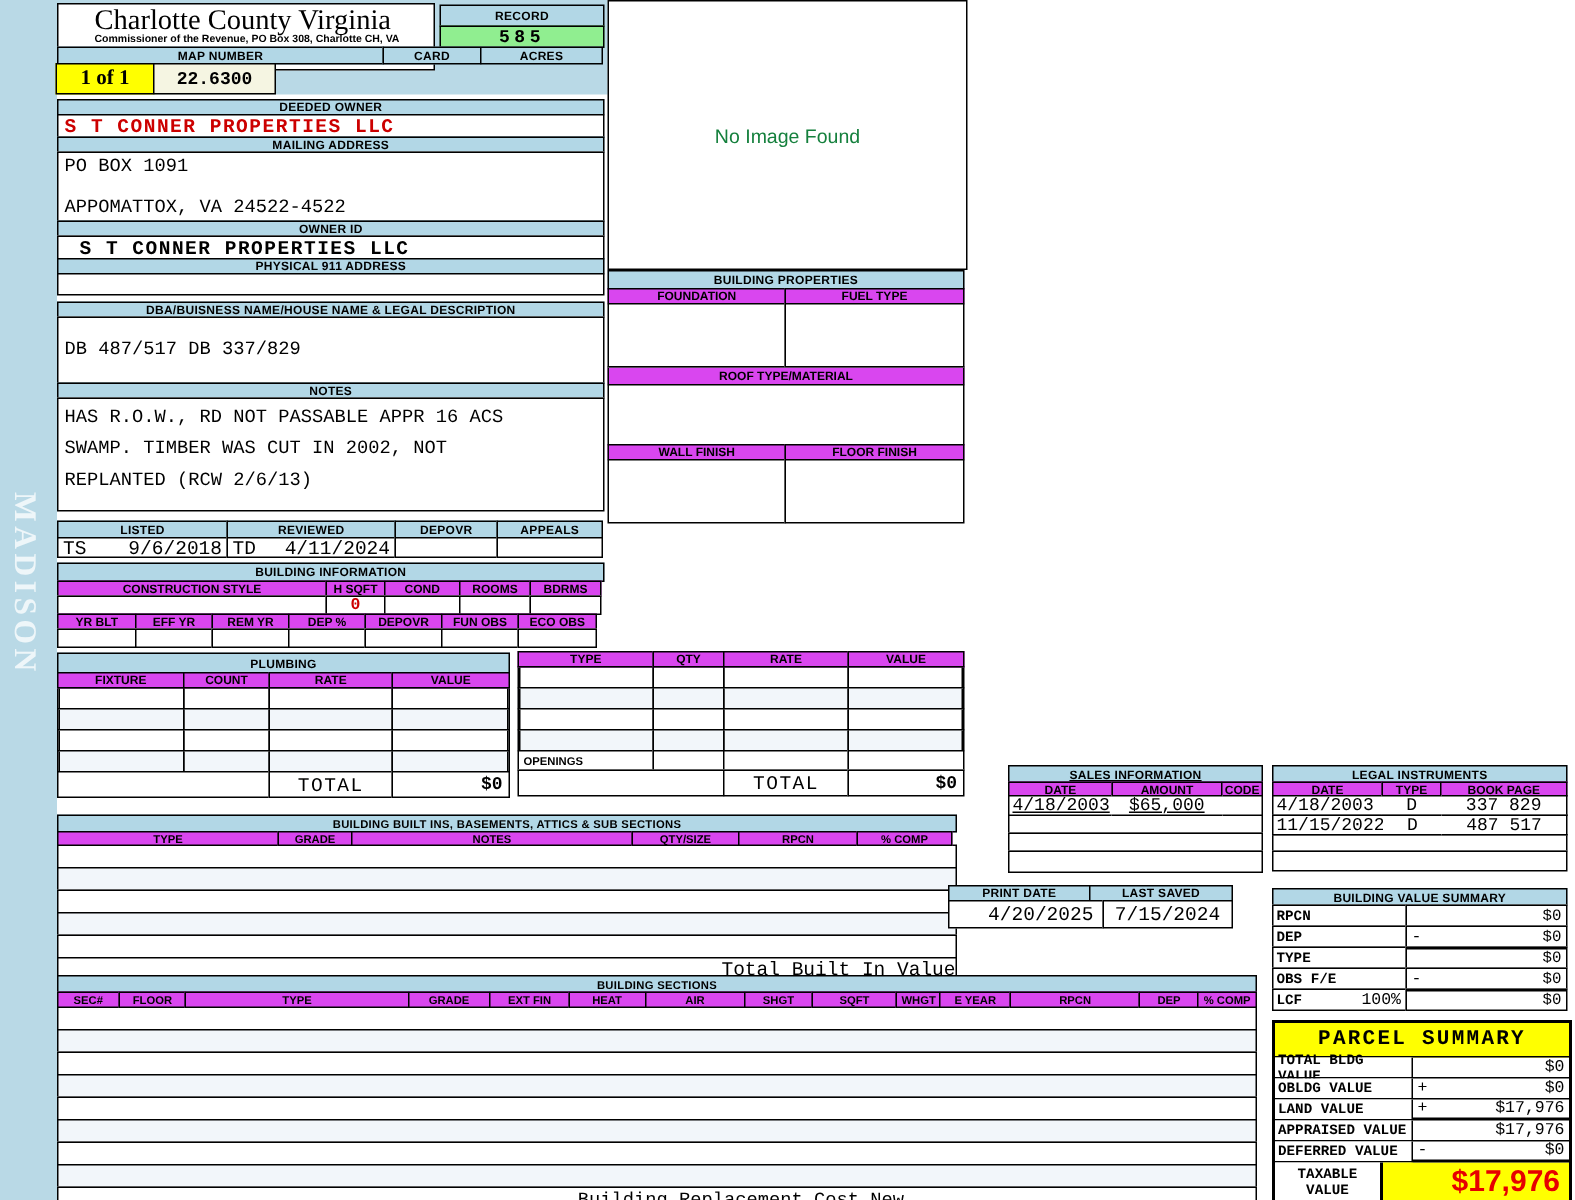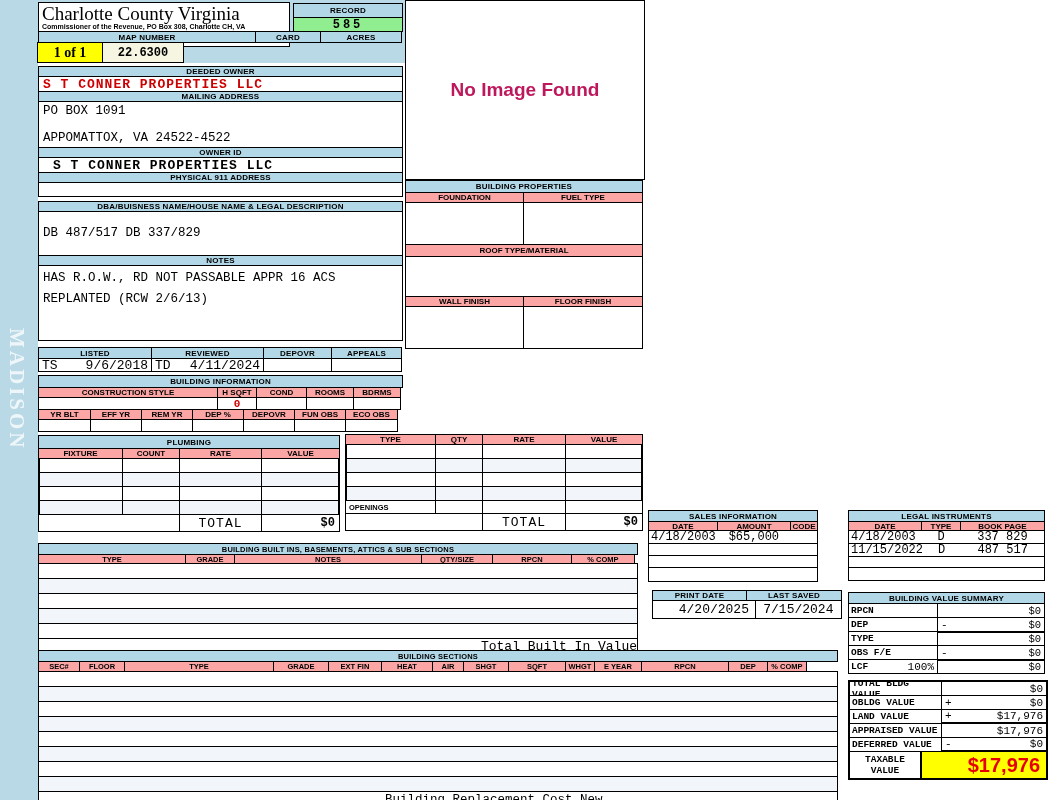--- a/index.html
+++ b/index.html
@@ -1,40 +1,40 @@
 <!DOCTYPE html>
 <html><head>
 <meta charset="utf-8">
 <style>
   html,body{margin:0;padding:0;}
   body{width:1050px;height:800px;position:relative;background:#ffffff;font-family:"Liberation Sans",sans-serif;overflow:hidden;}
   .abs{position:absolute;box-sizing:border-box;}
   .bar{background:#b2d7e6;border:1px solid #000;font:bold 8px "Liberation Sans",sans-serif;display:flex;align-items:center;justify-content:center;letter-spacing:.2px;color:#000;}
-  .ch{background:#fca5a5;border:1px solid #000;font:bold 8px "Liberation Sans",sans-serif;display:flex;align-items:center;justify-content:center;color:#000;}
+  .ch{background:#d946ef;border:1px solid #000;font:bold 8px "Liberation Sans",sans-serif;display:flex;align-items:center;justify-content:center;color:#000;}
   .cell{background:#fff;border:1px solid #000;box-sizing:border-box;}
   .row{display:flex;}
   .row>*{box-sizing:border-box;}
   .mono{font-family:"Liberation Mono","DejaVu Sans Mono",monospace;}
   .pre{white-space:pre;}
   .stripe>.er:nth-child(even){background:#f2f6fa;}
   .er{border:1px solid #000;background:#fff;}
   .vtxt{font-family:"Liberation Serif","DejaVu Serif",serif;font-weight:bold;font-size:21px;letter-spacing:3px;color:#eef6f9;}
   .opv{position:relative;display:flex;align-items:center;justify-content:flex-end;}
   .opv .op{position:absolute;left:3px;font:11px "Liberation Mono",monospace;}
   .lblc{display:flex;align-items:center;font:bold 9.5px "Liberation Mono",monospace;padding-left:2px;background:#fff;border:1px solid #000;}
 </style>
 </head>
 <body>
 
 <div class="abs" style="left:0;top:0;width:38px;height:800px;background:#b9d9e6;"></div>
 <div class="abs vtxt" style="left:29px;top:328px;transform:rotate(90deg);transform-origin:0 0;">MADISON</div>
 
 <div class="abs" style="left:30px;top:0;width:377px;height:63px;background:#b9d9e6;"></div>
 
-<div class="abs cell" style="left:38px;top:2px;width:252px;height:45px;padding-left:3px;">
+<div class="abs cell" style="left:38px;top:2px;width:252px;height:45px;padding-left:24px;">
   <div style="font-family:'Liberation Serif','DejaVu Serif',serif;font-size:19px;line-height:19px;margin-top:1px;">Charlotte County Virginia</div>
   <div style="font:bold 7px 'Liberation Sans',sans-serif;margin-top:0;">Commissioner of the Revenue, PO Box 308, Charlotte CH, VA</div>
 </div>
 
 <div class="abs" style="left:293px;top:3px;width:110px;height:28px;">
   <div class="bar" style="height:13px;">RECORD</div>
   <div class="cell mono" style="height:15px;margin-top:-1px;background:#90ee90;font-weight:bold;font-size:12px;letter-spacing:3px;display:flex;align-items:center;justify-content:center;">585</div>
 </div>
 
 <div class="abs row" style="left:38px;top:31px;width:365px;height:12px;">
@@ -63,20 +63,21 @@
 <div class="abs cell" style="left:38px;top:182px;width:365px;height:15px;"></div>
 
 <div class="abs bar" style="left:38px;top:201px;width:365px;height:11px;">DBA/BUISNESS NAME/HOUSE NAME &amp; LEGAL DESCRIPTION</div>
 <div class="abs cell mono" style="left:38px;top:211px;width:365px;height:45px;font-size:12.5px;">
   <div style="margin:14px 0 0 4px;">DB 487/517 DB 337/829</div>
 </div>
 
 <div class="abs bar" style="left:38px;top:255px;width:365px;height:11px;">NOTES</div>
 <div class="abs cell mono" style="left:38px;top:265px;width:365px;height:76px;font-size:12.5px;line-height:21px;padding:2px 0 0 4px;">
   <div>HAS R.O.W., RD NOT PASSABLE APPR 16 ACS</div>
+  <div>SWAMP. TIMBER WAS CUT IN 2002, NOT</div>
   <div>REPLANTED (RCW 2/6/13)</div>
 </div>
 
 <div class="abs row" style="left:38px;top:347px;width:365px;height:12px;">
   <div class="bar" style="width:114px;">LISTED</div>
   <div class="bar" style="width:113px;margin-left:-1px;">REVIEWED</div>
   <div class="bar" style="width:69px;margin-left:-1px;">DEPOVR</div>
   <div class="bar" style="width:71px;margin-left:-1px;">APPEALS</div>
 </div>
 <div class="abs row mono" style="left:38px;top:358px;width:365px;height:14px;font-size:13px;">
@@ -240,21 +241,21 @@
 
 <div class="abs" style="left:38px;top:650px;width:800px;">
   <div class="bar" style="height:10px;font-size:7.5px;">BUILDING SECTIONS</div>
   <div class="row" style="margin-top:-1px;height:11px;">
     <div class="ch" style="width:42px;font-size:7.5px;">SEC#</div>
     <div class="ch" style="width:46px;margin-left:-1px;font-size:7.5px;">FLOOR</div>
     <div class="ch" style="width:150px;margin-left:-1px;font-size:7.5px;">TYPE</div>
     <div class="ch" style="width:56px;margin-left:-1px;font-size:7.5px;">GRADE</div>
     <div class="ch" style="width:54px;margin-left:-1px;font-size:7.5px;">EXT FIN</div>
     <div class="ch" style="width:52px;margin-left:-1px;font-size:7.5px;">HEAT</div>
-    <div class="ch" style="width:32px;margin-left:-1px;font-size:7.5px;">AIR</div>
+    <div class="ch" style="width:68px;margin-left:-1px;font-size:7.5px;">AIR</div>
     <div class="ch" style="width:46px;margin-left:-1px;font-size:7.5px;">SHGT</div>
     <div class="ch" style="width:58px;margin-left:-1px;font-size:7.5px;">SQFT</div>
     <div class="ch" style="width:30px;margin-left:-1px;font-size:7.5px;">WHGT</div>
     <div class="ch" style="width:48px;margin-left:-1px;font-size:7.5px;">E YEAR</div>
     <div class="ch" style="width:88px;margin-left:-1px;font-size:7.5px;">RPCN</div>
     <div class="ch" style="width:40px;margin-left:-1px;font-size:7.5px;">DEP</div>
     <div class="ch" style="width:40px;margin-left:-1px;font-size:7.5px;">% COMP</div>
   </div>
   <div class="stripe">
     <div class="er" style="margin-top:-1px;height:14px;"></div>
@@ -265,21 +266,21 @@
     <div class="er" style="margin-top:-1px;height:14px;"></div>
     <div class="er" style="margin-top:-1px;height:14px;"></div>
     <div class="er" style="margin-top:-1px;height:14px;"></div>
   </div>
   <div class="cell mono" style="margin-top:-1px;height:16px;position:relative;font-size:12.5px;">
     <span style="position:absolute;left:57%;top:1px;transform:translateX(-50%);">Building Replacement Cost New</span>
   </div>
 </div>
 
 <div class="abs cell" style="left:405px;top:0;width:240px;height:180px;display:flex;align-items:center;justify-content:center;">
-  <span style="font-size:19px;color:#be185d;font-weight:bold;">No Image Found</span>
+  <span style="font-size:13px;color:#15803d;">No Image Found</span>
 </div>
 
 <div class="abs" style="left:405px;top:180px;width:238px;">
   <div class="bar" style="height:11px;">BUILDING PROPERTIES</div>
   <div class="row" style="margin-top:-1px;height:11px;">
     <div class="ch" style="width:119px;">FOUNDATION</div>
     <div class="ch" style="width:120px;margin-left:-1px;">FUEL TYPE</div>
   </div>
   <div class="row" style="margin-top:-1px;height:43px;">
     <div class="cell" style="width:119px;"></div>
@@ -290,21 +291,21 @@
   <div class="row" style="margin-top:-1px;height:11px;">
     <div class="ch" style="width:119px;text-align:center;">WALL FINISH</div>
     <div class="ch" style="width:120px;margin-left:-1px;">FLOOR FINISH</div>
   </div>
   <div class="row" style="margin-top:-1px;height:43px;">
     <div class="cell" style="width:119px;"></div>
     <div class="cell" style="width:120px;margin-left:-1px;"></div>
   </div>
 </div>
 
-<div class="abs" style="left:648px;top:510px;width:170px;">
+<div class="abs" style="left:672px;top:510px;width:170px;text-decoration:underline;">
   <div class="bar" style="height:10px;">SALES INFORMATION</div>
   <div class="row" style="margin-top:-1px;height:10px;">
     <div class="ch" style="width:78px;">DATE</div>
     <div class="ch" style="width:83px;margin-left:-1px;">AMOUNT</div>
     <div class="ch" style="width:31px;margin-left:-1px;">CODE</div>
   </div>
   <div class="row mono" style="margin-top:-1px;height:14px;font-size:12px;">
     <div class="cell" style="width:78px;display:flex;align-items:center;padding-left:2px;border-right:0;">4/18/2003</div>
     <div class="cell" style="width:83px;display:flex;align-items:center;justify-content:center;border-left:0;border-right:0;">$65,000</div>
     <div class="cell" style="width:31px;border-left:0;"></div>
@@ -328,21 +329,21 @@
   </div>
   <div class="row mono" style="margin-top:-1px;height:14px;font-size:12px;">
     <div class="cell" style="width:74px;display:flex;align-items:center;padding-left:2px;border-right:0;">11/15/2022</div>
     <div class="cell" style="width:40px;display:flex;align-items:center;justify-content:center;border-left:0;border-right:0;">D</div>
     <div class="cell" style="width:85px;display:flex;align-items:center;justify-content:center;border-left:0;">487 517</div>
   </div>
   <div class="er" style="margin-top:-1px;height:10px;"></div>
   <div class="er" style="margin-top:-1px;height:12px;"></div>
 </div>
 
-<div class="abs" style="left:652px;top:590px;width:190px;">
+<div class="abs" style="left:632px;top:590px;width:190px;">
   <div class="row" style="height:11px;">
     <div class="bar" style="width:95px;">PRINT DATE</div>
     <div class="bar" style="width:96px;margin-left:-1px;">LAST SAVED</div>
   </div>
   <div class="row mono" style="margin-top:-1px;height:19px;font-size:13px;">
     <div class="cell" style="width:112px;display:flex;align-items:center;justify-content:center;padding-left:20px;">4/20/2025</div>
     <div class="cell" style="width:96px;margin-left:-1px;display:flex;align-items:center;justify-content:center;">7/15/2024</div>
   </div>
 </div>
 
@@ -382,20 +383,21 @@
         <span class="mono" style="font-weight:normal;font-size:11px;">100%</span>
       </div>
     <div class="cell opv mono" style="width:108px;margin-left:-1px;font-size:10.5px;padding-right:3px;border-top:2px solid #000;">
         <span class="op"></span>
         <span>$0</span>
       </div>
   </div>
 </div>
 
 <div class="abs" style="left:848px;top:680px;width:200px;border:2px solid #000;background:#fff;">
+  <div style="height:22px;background:#ffff00;border-bottom:1px solid #000;font:bold 14px 'Liberation Mono',monospace;letter-spacing:1.5px;display:flex;align-items:center;justify-content:center;">PARCEL SUMMARY</div>
   <div class="row" style="height:14px;">
     <div class="lblc" style="width:92px;border-width:0 1px 1px 0;">TOTAL BLDG VALUE</div>
     <div class="opv mono" style="width:104px;font-size:11px;padding-right:3px;border-bottom:1px solid #000;">
         <span class="op"></span>
         <span>$0</span>
       </div>
   </div>
   <div class="row" style="height:14px;">
     <div class="lblc" style="width:92px;border-width:0 1px 1px 0;">OBLDG VALUE</div>
     <div class="opv mono" style="width:104px;font-size:11px;padding-right:3px;border-bottom:1px solid #000;">

